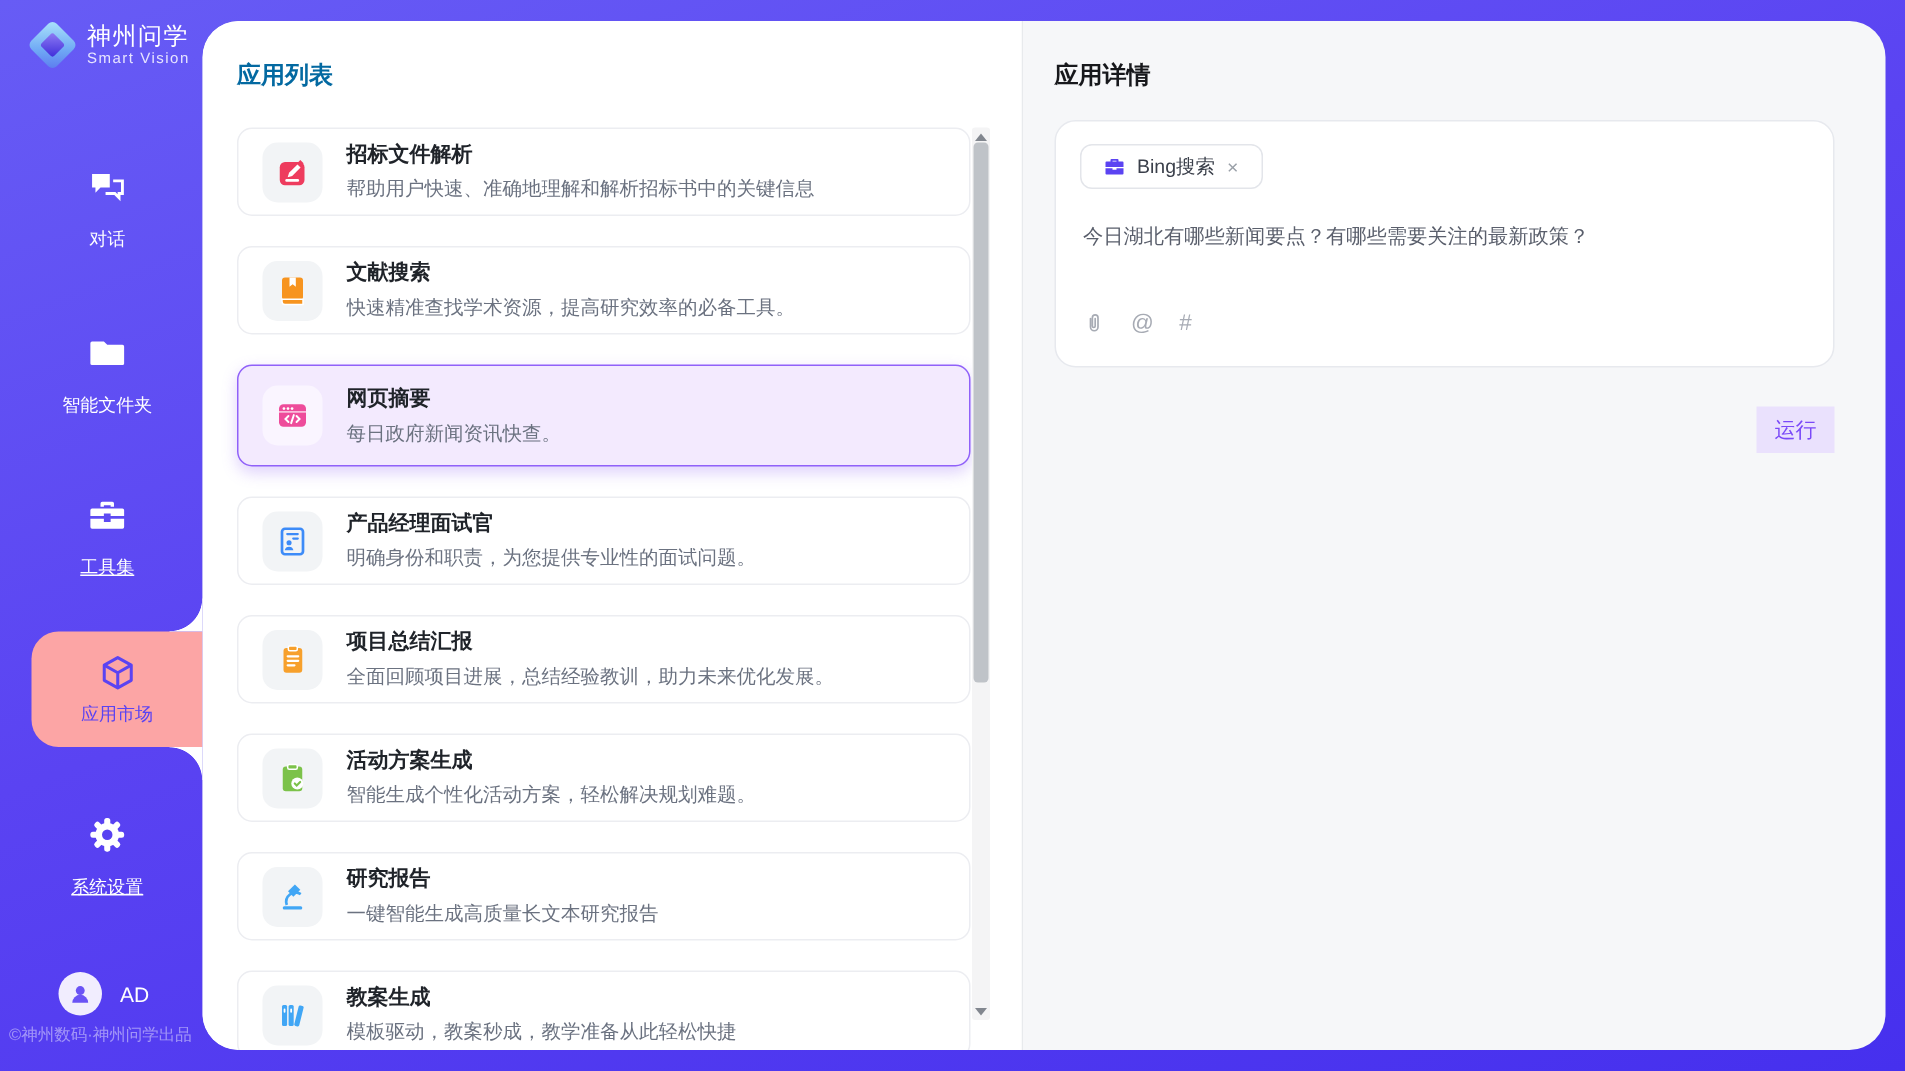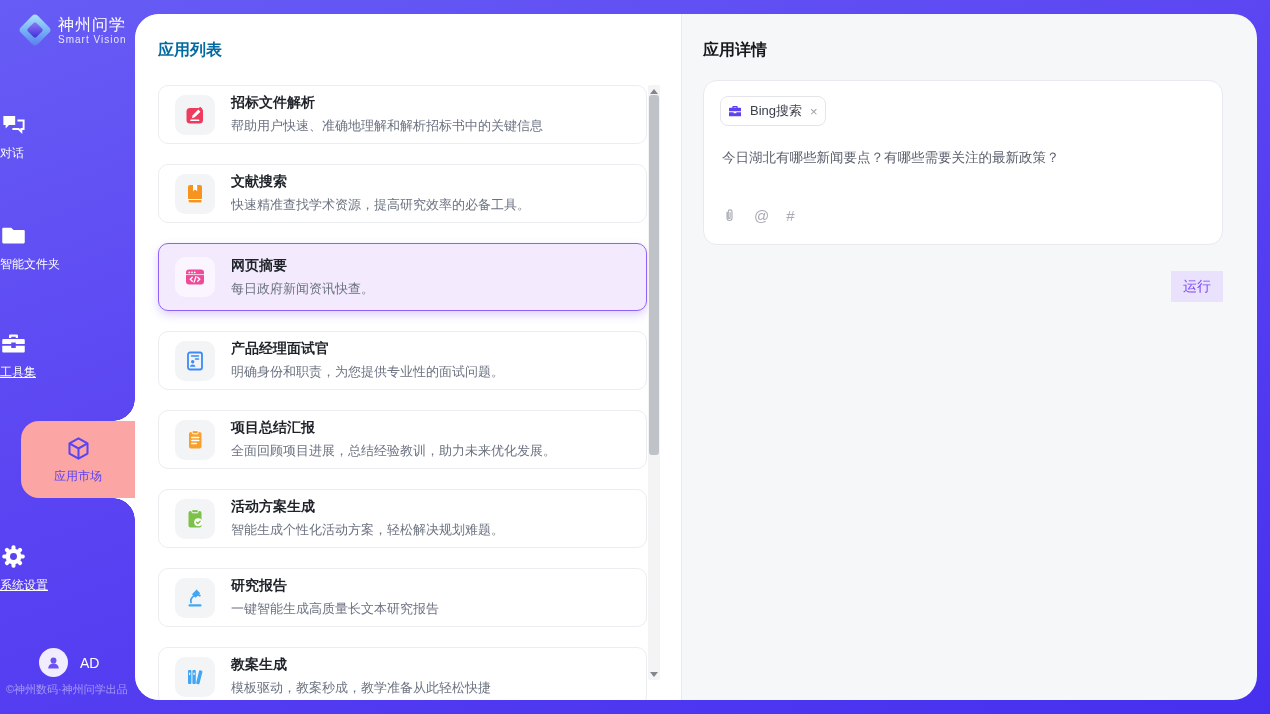--- a/index.html
+++ b/index.html
@@ -14,21 +14,21 @@
   .sidebar { position:absolute; left:0; top:0; width:135px; height:714px; }
   .brand { position:absolute; left:20px; top:15px; display:flex; align-items:center; gap:8px; }
   .gem { width:30px; height:30px; position:relative; }
   .gem .outer { position:absolute; left:3px; top:3px; width:24px; height:24px; transform:rotate(45deg);
     background:linear-gradient(135deg,#aee6fb 0%,#6fa9f5 60%,#5b78ef 100%); border-radius:4px; }
   .gem .inner { position:absolute; left:9px; top:9px; width:12px; height:12px; transform:rotate(45deg);
     background:linear-gradient(135deg,#8f7cf4 0%,#3e2cd9 100%); border-radius:2px; }
   .brand-name { color:#fff; font-size:16px; font-weight:normal; letter-spacing:1px; line-height:18px; }
   .brand-sub { color:#e7e4ff; font-size:10px; letter-spacing:1px; }
 
-  .nav-item { position:absolute; left:0; width:135px; display:flex; flex-direction:column; gap:7px; cursor:pointer; }
+  .nav-item { position:absolute; left:0; width:135px; display:flex; flex-direction:column; align-items:center; gap:13px; cursor:pointer;padding-left:8px; }
   .nav-item .label { color:#fff; font-size:12px; }
   .nav-item .label.u { text-decoration:underline; }
   .nav-icon { width:27px; height:27px; display:block; }
 
   .active-bubble { position:absolute; left:21px; top:421px; width:114px; height:77px;
     background:#fca5a5; border-radius:18px 0 0 18px; }
   .active-bubble::before { content:""; position:absolute; right:0; top:-22px; width:22px; height:22px;
     background:radial-gradient(circle at 0 0, rgba(0,0,0,0) 21.5px, #fff 22px); }
   .active-bubble::after { content:""; position:absolute; right:0; bottom:-22px; width:22px; height:22px;
     background:radial-gradient(circle at 0 100%, rgba(0,0,0,0) 21.5px, #fff 22px); }
@@ -66,21 +66,21 @@
   .tri-up { width:0; height:0; border-left:4px solid transparent; border-right:4px solid transparent; border-bottom:5px solid #82878f; }
   .tri-down { width:0; height:0; border-left:4px solid transparent; border-right:4px solid transparent; border-top:5px solid #82878f; }
   .thumb { position:absolute; left:1px; top:10px; width:10px; height:360px; background:#bfc3c8; border-radius:3px; cursor:grab; }
 
   
   .detail-panel { position:absolute; left:548px; top:0; width:574px; height:686px; }
   .detail-title { position:absolute; left:20px; top:26px; font-size:16px; font-weight:bold; color:#17181c; }
   .composer { position:absolute; left:20px; top:66px; width:520px; height:165px;
     background:#fff; border:1px solid #e7e9ee; border-radius:14px; }
   .tag { position:absolute; left:16px; top:15px; height:30px; display:inline-flex; align-items:center; gap:7px;
-    background:#fff; border:1px solid #e3e5ea; border-radius:8px; padding:0 6px; cursor:default; }
+    background:#fff; border:1px solid #e3e5ea; border-radius:8px; padding:0 14px; cursor:default; }
   .tag-label { font-size:13px; color:#3a3f4a; }
   .tag-close { font-size:13px; color:#9aa0a8; cursor:pointer; line-height:1; padding:0 1px; }
   .question { position:absolute; left:18px; top:68px; width:480px; font-size:13.5px; color:#5a5f6c; }
   .composer-tools { position:absolute; left:18px; top:126px; display:flex; align-items:center; gap:17px; }
   .tool { color:#a7abb4; font-size:15px; cursor:pointer; display:flex; align-items:center; }
   .run-btn { position:absolute; left:488px; top:257px; width:52px; height:31px;
     background:#eae1fd; color:#7a49f8; font-size:14px; border:none; border-radius:0; cursor:pointer;
     font-family:inherit; }
 </style>
 </head>

